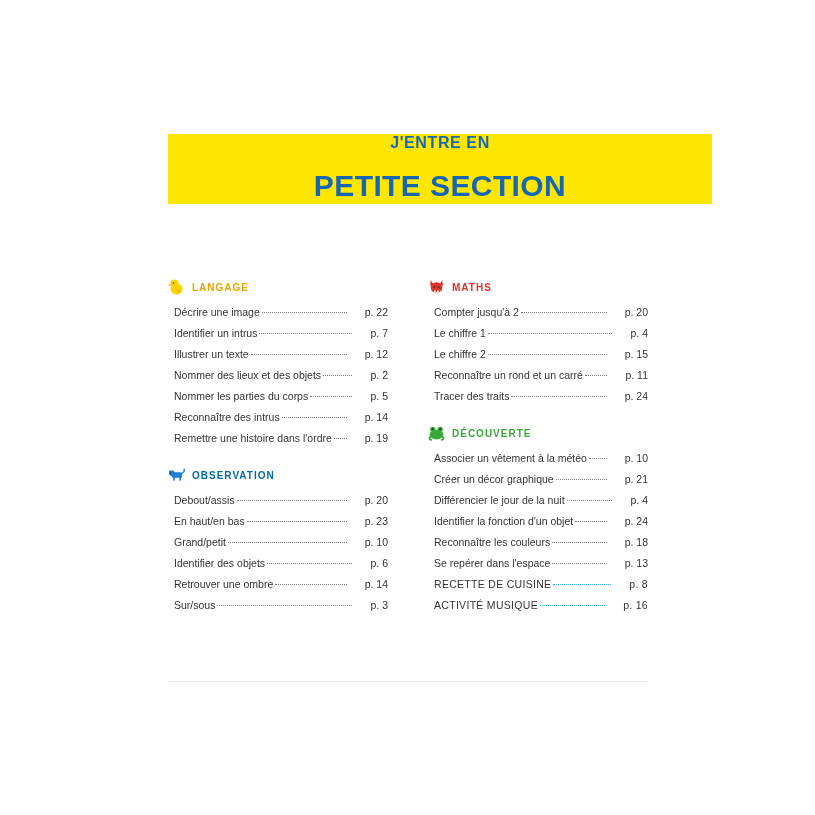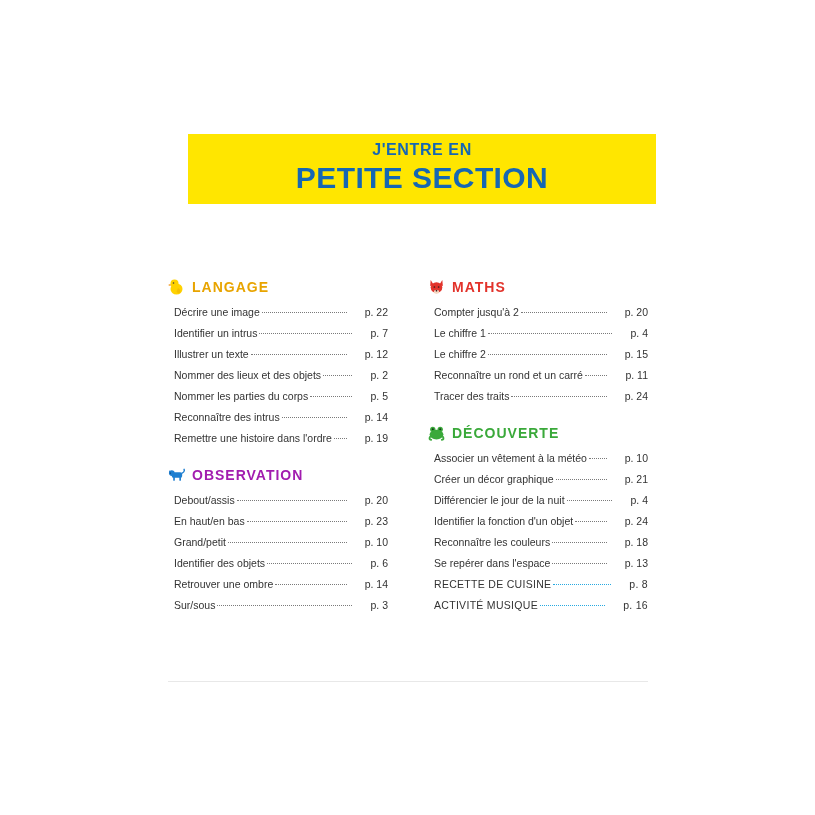--- a/index.html
+++ b/index.html
@@ -18,28 +18,27 @@
     width: 815px;
     height: 815px;
     background: #ffffff;
   }
 
   
   .banner {
     position: absolute;
     left: 168px;
     top: 134px;
-    width: 468px;
+    width: 544px;
     height: 70px;
     background: #ffe600;
     display: flex;
     flex-direction: column;
     align-items: center;
-    justify-content: center;
-    margin-left: 20px;
+    justify-content: space-between;
   }
   .banner-line1 {
     color: #1667b3;
     font-size: 16px;
     font-weight: bold;
     letter-spacing: 0.6px;
     line-height: 1.1;
     text-transform: uppercase;
   }
   .banner-line2 {
@@ -77,27 +76,27 @@
     gap: 7px;
     margin-bottom: 10px;
   }
   .sec-icon {
     width: 17px;
     height: 18px;
     flex: 0 0 auto;
     display: block;
   }
   .sec-title {
-    font-size: 14px;
+    font-size: 10px;
     font-weight: bold;
     letter-spacing: 1px;
     text-transform: uppercase;
   }
   .sec-langage .sec-title { color: #e8a400; }
-  .sec-observation .sec-title { color: #a21caf; }
+  .sec-observation .sec-title { color: #0369a1; }
   .sec-maths .sec-title { color: #e2322a; }
   .sec-decouverte .sec-title { color: #3aa93a; }
 
   
   ul.entries {
     list-style: none;
     margin: 0;
     padding: 0;
   }
   ul.entries li {

